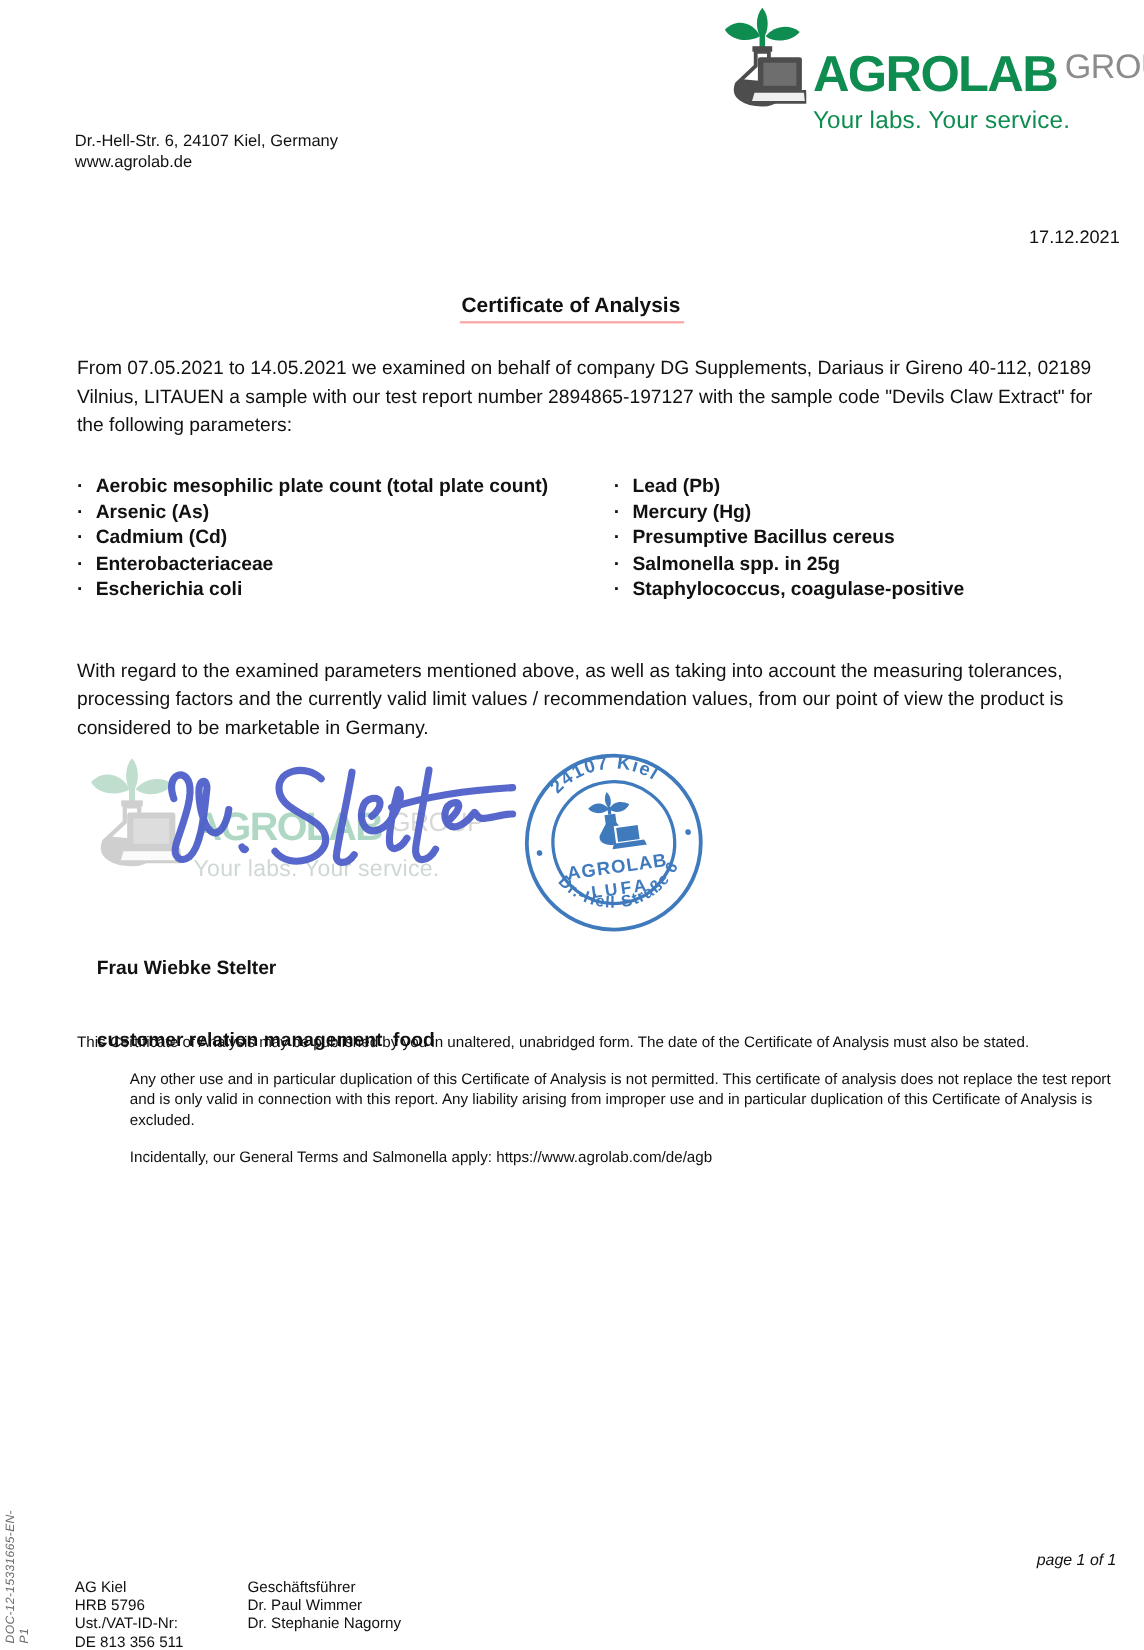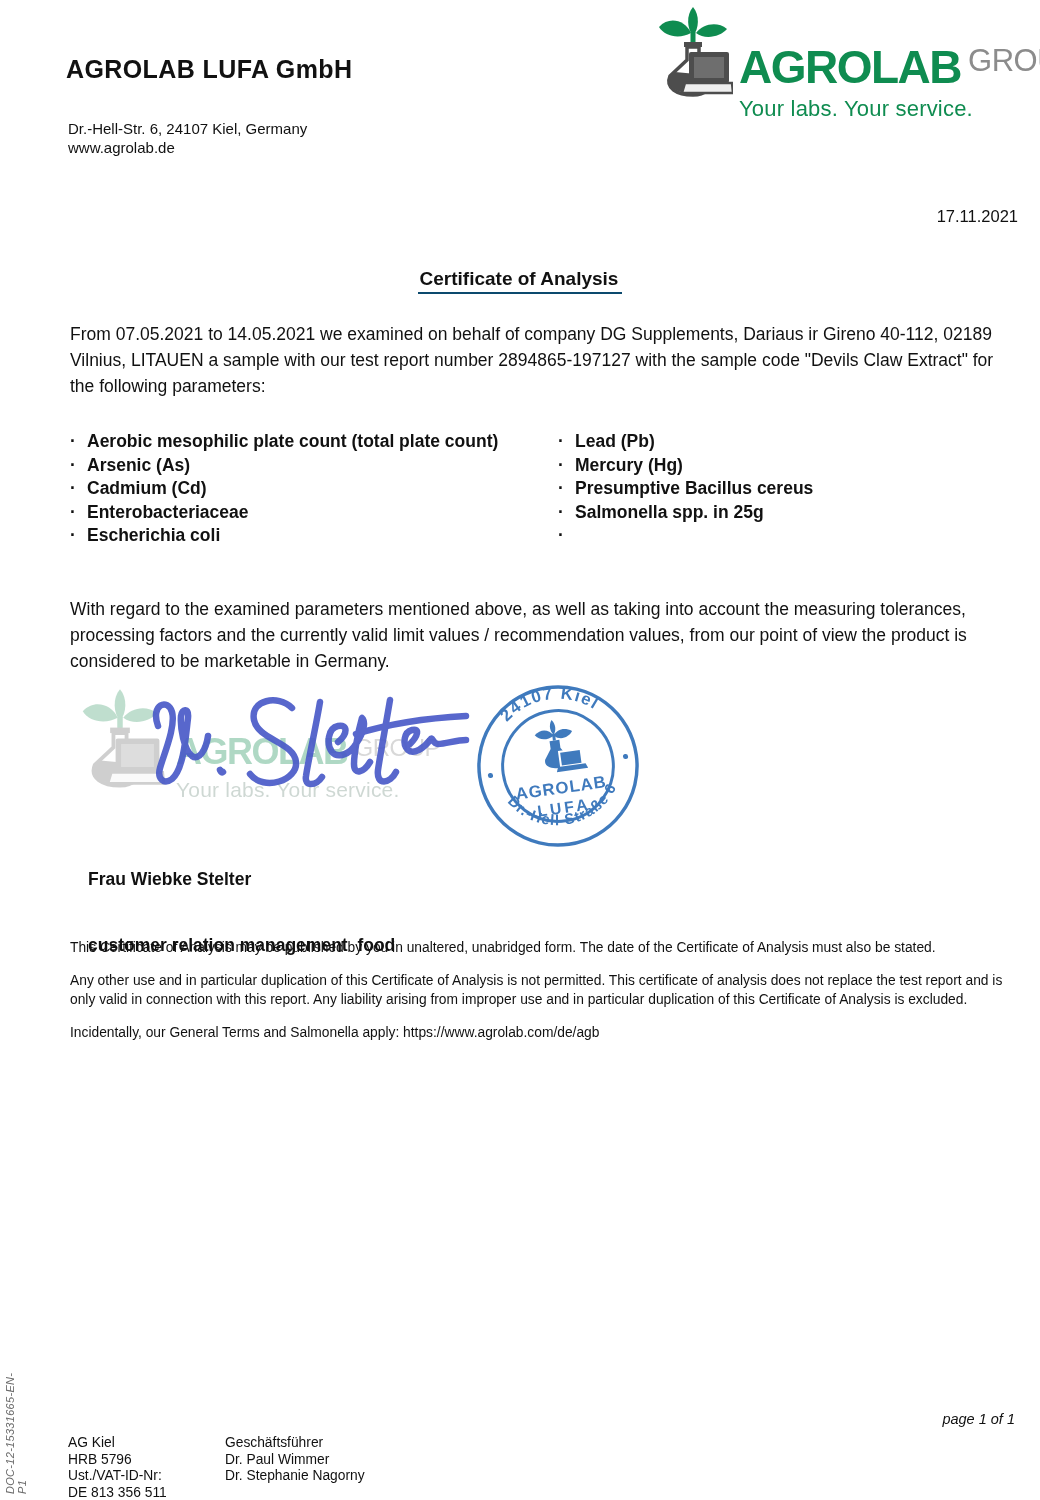--- a/index.html
+++ b/index.html
@@ -16,21 +16,21 @@
   .logo-icon { width:80px; height:95px; flex:0 0 auto; }
   .logo-text { margin-left:6px; padding-top:40px; }
   .brand-row { display:flex; align-items:flex-start; line-height:1; }
   .brand { font-size:46px; font-weight:bold; color:#0f8c50; letter-spacing:-1.5px; }
   .brand-suffix { font-size:31px; color:#8c8c8c; letter-spacing:-.5px; margin-left:7px; margin-top:1px; }
   .tagline { font-size:22px; color:#0f8c50; margin-top:6px; letter-spacing:.2px; }
 
   .date-line { position:absolute; right:22px; top:207px; font-size:16.5px; }
 
   .doc-title { position:absolute; left:0; right:0; top:268px; text-align:center; }
-  .doc-title span { display:inline-block; font-size:19px; font-weight:bold; border-bottom:2px solid #0c4a6e; padding:0 4px 2px 2px; }
+  .doc-title span { display:inline-block; font-size:19px; font-weight:bold; border-bottom:2px solid #fca5a5; padding:0 4px 2px 2px; }
 
   .intro { position:absolute; left:70px; top:321px; width:950px; font-size:17.5px; line-height:26px; }
 
   .param-list { position:absolute; list-style:none; font-size:17.5px; font-weight:bold; line-height:23.5px; }
   .param-list.left  { left:70px;  top:430px; width:480px; }
   .param-list.right { left:558px; top:430px; width:470px; }
   .param-list li { display:flex; }
   .param-list .bullet { flex:0 0 17px; }
 
   .conclusion { position:absolute; left:70px; top:596px; width:952px; font-size:17.5px; font-weight:normal; line-height:26px; }
@@ -42,34 +42,33 @@
   .watermark .brand { font-size:36px; }
   .watermark .brand-suffix { font-size:24px; margin-top:2px; }
   .watermark .tagline { font-size:21px; color:#6e8a7d; margin-top:8px; }
 
   .signature-svg { position:absolute; left:128px; top:692px; width:345px; height:105px; }
   .stamp-svg { position:absolute; left:474px; top:682px; width:168px; height:168px; }
 
   .signer { position:absolute; left:88px; top:824px; font-size:17.5px; font-weight:bold; line-height:22px; white-space:pre-wrap; }
 
   .legal { position:absolute; left:70px; top:938px; width:958px; font-size:13.8px; line-height:19px; }
-  .legal p + p { margin-top:14px; }
+  .legal p + p { margin-top:14px;margin-left:48px; }
 
   
   .footer-registry   { position:absolute; left:68px;  top:1435px; font-size:13.8px; line-height:16.5px; }
   .footer-management { position:absolute; left:225px; top:1435px; font-size:13.8px; line-height:16.5px; }
   .page-indicator { position:absolute; right:25px; top:1411px; font-size:14.5px; font-style:italic; }
   .doc-code { position:absolute; left:4px; top:1366px; height:128px; writing-mode:vertical-rl; transform:rotate(180deg); font-size:11px; font-style:italic; color:#6b6b6b; letter-spacing:.3px; }
 </style>
 </head>
 <body>
 
 <div class="page">
 
-  <div class="company-name">AGROLAB LUFA GmbH</div>
   <div class="company-address">
     <div>Dr.-Hell-Str. 6, 24107 Kiel, Germany</div>
     <div>www.agrolab.de</div>
   </div>
 
   <div class="logo">
     <svg class="logo-icon" viewBox="0 0 80 95">
       <path d="M40 3 C47 11 46 25 40 32 C34 25 33 11 40 3 Z" fill="#0f8c50"></path>
       <path d="M6 23 C16 12 32 16 38 29 C27 35 12 33 6 23 Z" fill="#0f8c50"></path>
       <path d="M74 25 C64 17 50 20 43 29 C52 36 67 33 74 25 Z" fill="#0f8c50"></path>
@@ -83,21 +82,21 @@
     </svg>
     <div class="logo-text">
       <div class="brand-row">
         <span class="brand">AGROLAB</span>
         <span class="brand-suffix">GROUP</span>
       </div>
       <div class="tagline">Your labs. Your service.</div>
     </div>
   </div>
 
-  <div class="date-line">17.11.2021</div>
+  <div class="date-line">17.12.2021</div>
 
   <div class="doc-title">
     <span>Certificate of Analysis</span>
   </div>
 
   <p class="intro">From 07.05.2021 to 14.05.2021 we examined on behalf of company DG Supplements, Dariaus ir Gireno 40-112, 02189 Vilnius, LITAUEN a sample with our test report number 2894865-197127 with the sample code "Devils Claw Extract" for the following parameters:</p>
 
   <ul class="param-list left">
       <li>
       <span class="bullet">·</span>
@@ -132,20 +131,21 @@
       <li>
       <span class="bullet">·</span>
       <span class="item-text">Presumptive Bacillus cereus</span>
     </li>
       <li>
       <span class="bullet">·</span>
       <span class="item-text">Salmonella spp. in 25g</span>
     </li>
       <li>
       <span class="bullet">·</span>
+      <span class="item-text">Staphylococcus, coagulase-positive</span>
     </li>
     </ul>
 
   <p class="conclusion">With regard to the examined parameters mentioned above, as well as taking into account the measuring tolerances, processing factors and the currently valid limit values / recommendation values, from our point of view the product is considered to be marketable in Germany.</p>
 
   <div class="watermark">
     <svg class="logo-icon" viewBox="0 0 80 95">
       <path d="M40 3 C47 11 46 25 40 32 C34 25 33 11 40 3 Z" fill="#3f9e6d"></path>
       <path d="M6 23 C16 12 32 16 38 29 C27 35 12 33 6 23 Z" fill="#3f9e6d"></path>
       <path d="M74 25 C64 17 50 20 43 29 C52 36 67 33 74 25 Z" fill="#3f9e6d"></path>

